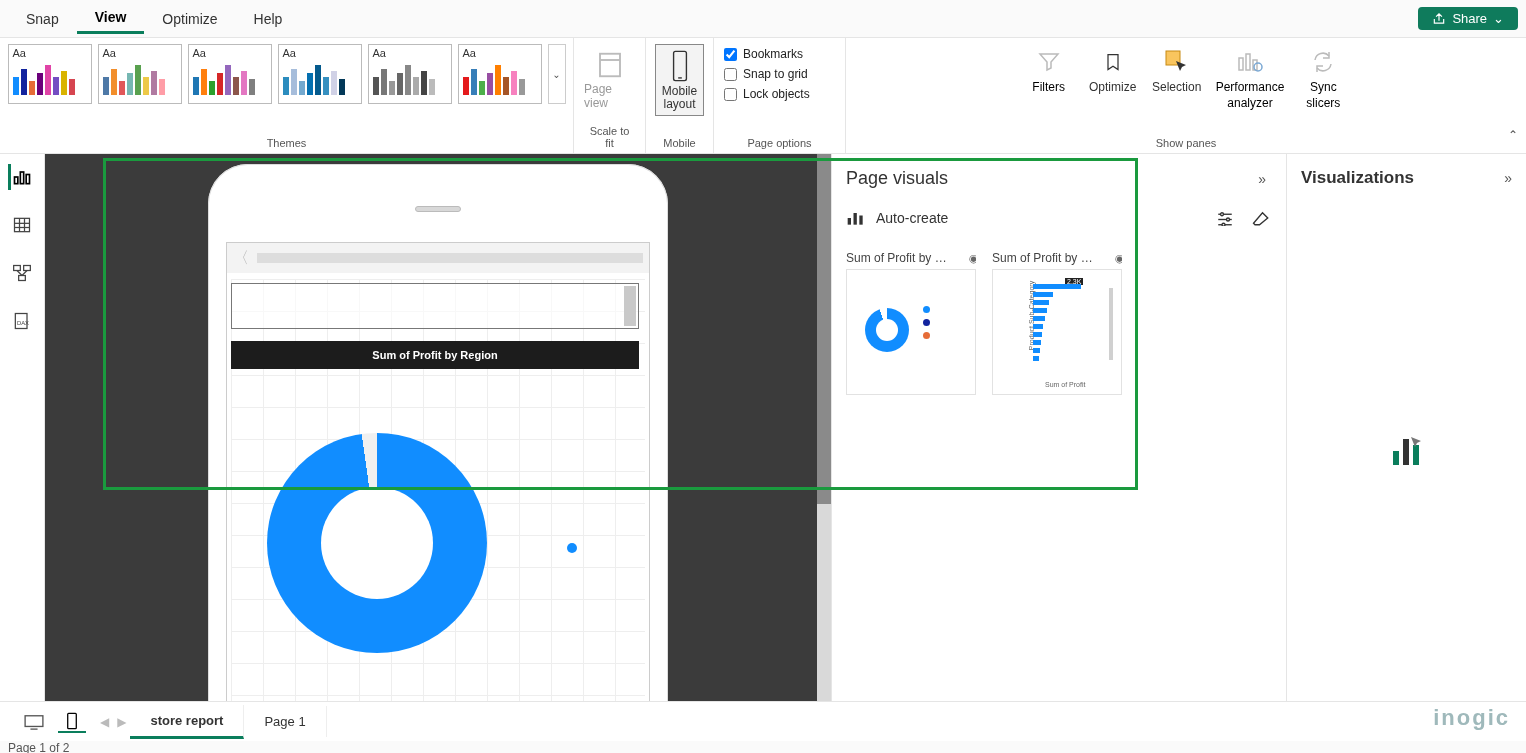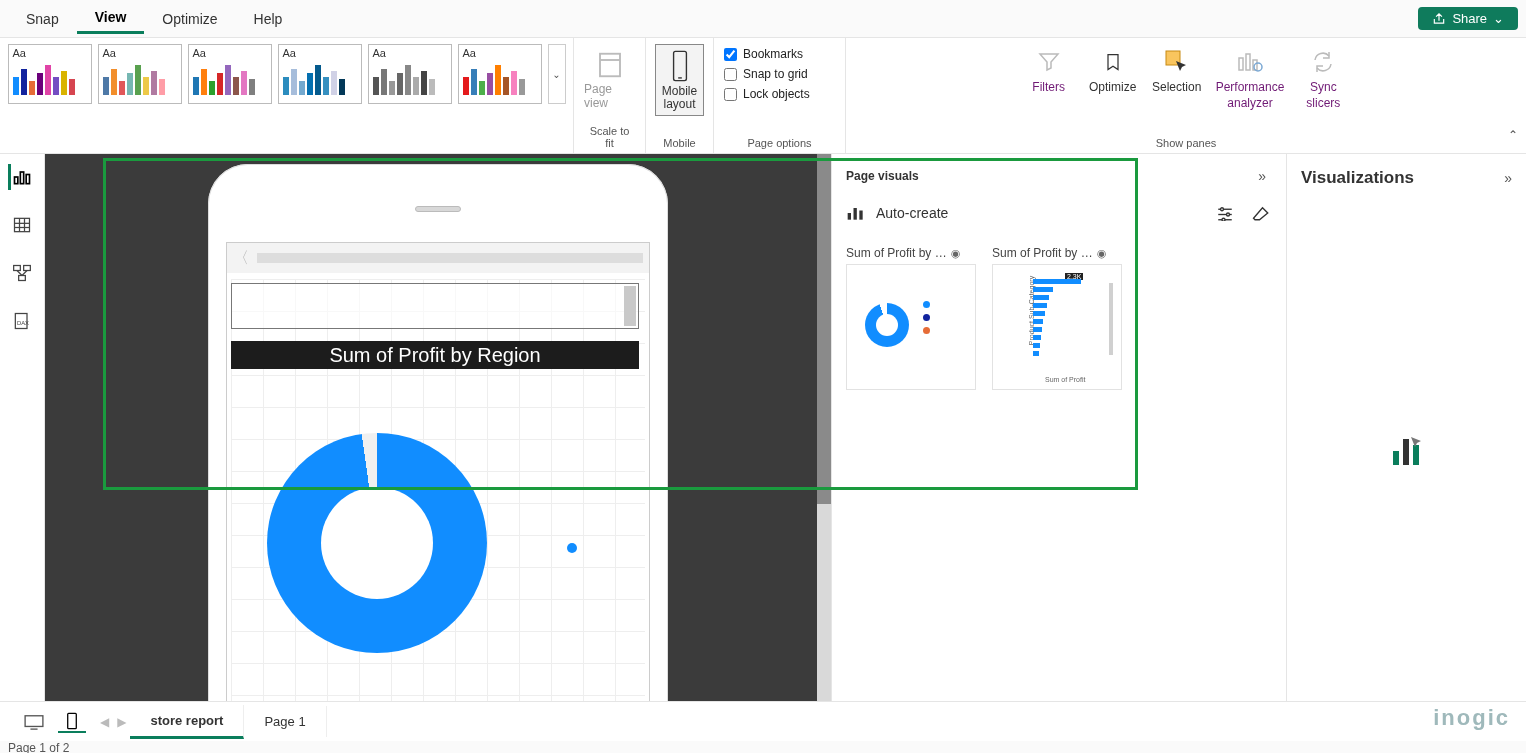--- a/index.html
+++ b/index.html
@@ -20,55 +20,55 @@
 .scale-group { width:72px;}
 .scale-btn { display:flex; flex-direction:column; align-items:center; gap:2px; padding:6px 0; color:#999; cursor:default; font-size:12px;}
 .mobile-group { width:68px;}
 .mobile-btn { display:flex; flex-direction:column; align-items:center; gap:2px; padding:4px 6px; border:1px solid #888; background:#f3f3f3; font-size:12px; cursor:pointer;}
 .pageopt-group { width:132px; }
 .checkrow { display:flex; align-items:center; gap:6px; font-size:12px; padding:3px 0; color:#222;}
 .checkrow input { width:13px; height:13px;}
 .panes-group { flex:0 0 auto; }
 .pane-btns { display:flex; gap:14px; align-items:flex-start; padding-top:4px;}
 .pane-btn { display:flex; flex-direction:column; align-items:center; font-size:12px; gap:4px; cursor:pointer; color:#333; min-width:50px;}
-.pane-btn.disabled { color:#701a75; cursor:default;}
+.pane-btn.disabled { color:#000000; cursor:default;}
 .pane-icon { width:28px; height:28px; display:flex; align-items:center; justify-content:center; }
 .collapse-chev { position:absolute; right:8px; top:90px; font-size:12px; color:#555; cursor:pointer;}
 .workspace { display:flex; height:547px; }
 .leftrail { width:45px; background:#fff; border-right:1px solid #e5e5e5; display:flex; flex-direction:column; align-items:center; padding-top:10px; gap:22px;}
 .leftrail .rail-btn { width:26px; height:26px; display:flex; align-items:center; justify-content:center; cursor:pointer; color:#444;}
 .leftrail .rail-btn.active { border-left:3px solid #0a7e5c; margin-left:-3px; color:#000;}
 .canvas-area { flex:1; background:#3b3b3b; position:relative; display:flex; justify-content:center; overflow:hidden;}
 .phone-shell { width:460px; height:720px; background:#fff; border-radius:40px; margin-top:10px; position:relative; box-shadow:0 0 0 1px #ddd inset;}
 .phone-speaker { width:46px; height:6px; background:#d8d8d8; border:1px solid #bbb; border-radius:3px; position:absolute; top:42px; left:50%; transform:translateX(-50%);}
 .phone-inner { position:absolute; top:78px; left:18px; right:18px; bottom:0; border:1px solid #ccc; background:#fff;}
 .phone-header { height:30px; background:#f3f3f3; display:flex; align-items:center; padding:0 6px; gap:8px;}
 .phone-header .back { color:#bbb; font-size:16px;}
 .phone-header .titlebar { flex:1; height:10px; background:#ddd;}
 .gridbg { position:absolute; top:36px; left:4px; right:4px; bottom:0; background-image:linear-gradient(#eee 1px, transparent 1px), linear-gradient(90deg, #eee 1px, transparent 1px); background-size:32px 32px; }
 .slot-empty { position:absolute; top:40px; left:4px; right:10px; height:46px; border:1px solid #777; background:rgba(255,255,255,.6);}
 .slot-empty .handle { position:absolute; right:2px; top:2px; bottom:2px; width:12px; background:#c9c9c9;}
-.chart-title { position:absolute; top:98px; left:4px; right:10px; height:28px; background:#1c1c1c; color:#fff; font-size:20px; display:flex; align-items:center; justify-content:center; font-weight:400;}
+.chart-title { position:absolute; top:98px; left:4px; right:10px; height:28px; background:#1c1c1c; color:#fff; font-size:11px; display:flex; align-items:center; justify-content:center; font-weight:700;}
 .donut-wrap { position:absolute; top:150px; left:40px; width:300px; height:300px;}
 .donut { width:220px; height:220px; border-radius:50%; background:conic-gradient(#118DFF 0deg 352deg, #f0f0f0 352deg 360deg); position:relative; margin-top:40px;}
 .donut::after { content:""; position:absolute; top:54px; left:54px; width:112px; height:112px; border-radius:50%; background:#fff;}
 .legend-dot { width:10px; height:10px; border-radius:50%; background:#118DFF; position:absolute; top:150px; left:300px;}
 .canvas-sb { position:absolute; right:0; top:0; width:14px; height:100%; background:#d9d9d9;}
 .canvas-sb .thumb { position:absolute; top:0; left:0; right:0; height:350px; background:#8a8a8a;}
 .green-rect { position:absolute; border:3px solid #1a9a3e; pointer-events:none; z-index:50;}
 .pv-panel { width:455px; background:#fff; border-left:1px solid #e5e5e5; display:flex; flex-direction:column;}
 .pv-header { display:flex; align-items:center; padding:14px 14px 8px 14px;}
-.pv-header .title { font-size:12px; font-weight:700; color:#333; flex:1;}
+.pv-header .title { font-size:18px; font-weight:400; color:#333; flex:1;}
 .pv-header .chev { font-size:14px; color:#555; cursor:pointer; padding-right:6px;}
 .pv-autorow { display:flex; align-items:center; padding:10px 14px; gap:10px; border-bottom:0;}
 .pv-autorow .auto-label { font-size:14px; color:#333; flex:1;}
 .pv-autorow .tool { width:22px; height:22px; display:flex; align-items:center; justify-content:center; color:#333; cursor:pointer; margin-left:4px;}
 .pv-thumbs { display:flex; gap:16px; padding:12px 14px;}
 .pv-thumb { width:130px; }
-.pv-thumb .cap { font-size:12px; color:#444; display:flex; align-items:center; gap:4px; padding-bottom:4px; white-space:nowrap; overflow:hidden;}
+.pv-thumb .cap { font-size:12px; color:#444; display:flex; align-items:center; gap:22px; padding-bottom:4px; white-space:nowrap; overflow:hidden;}
 .pv-thumb .cap .eye { font-size:11px; color:#666;}
 .pv-thumb .box { width:130px; height:126px; border:1px solid #e2e2e2; background:#fff; position:relative;}
 .mini-donut { width:44px; height:44px; border-radius:50%; background:conic-gradient(#118DFF 0 340deg, #fff 340deg 360deg); position:absolute; top:38px; left:18px;}
 .mini-donut::after { content:""; position:absolute; top:11px; left:11px; width:22px; height:22px; background:#fff; border-radius:50%;}
 .mini-leg { position:absolute; top:36px; left:76px; display:flex; flex-direction:column; gap:6px;}
 .mini-leg span { width:7px; height:7px; border-radius:50%; display:block;}
 .mini-bars { position:absolute; top:12px; left:22px; right:6px; bottom:18px;}
 .mini-bars .ylab { position:absolute; left:-18px; top:30px; font-size:7px; color:#666; transform:rotate(-90deg); white-space:nowrap;}
 .mini-bars .xlab { position:absolute; bottom:-12px; left:30px; font-size:7px; color:#666;}
 .mini-bars .bar { position:absolute; height:5px; background:#118DFF; left:18px;}
@@ -185,20 +185,21 @@
             <span style="height:14px;background:#4daf4a"></span>
             <span style="height:22px;background:#984ea3"></span>
             <span style="height:30px;background:#ff7f00"></span>
             <span style="height:18px;background:#a65628"></span>
             <span style="height:24px;background:#f781bf"></span>
             <span style="height:16px;background:#999999"></span>
           </div>
         </div>
       <div class="dropdown-chev">⌄</div>
     </div>
+    <div class="ribbon-group-label">Themes</div>
   </div>
 
   <div class="ribbon-group scale-group">
     <div class="scale-btn">
       <svg width="30" height="30" viewBox="0 0 24 24" fill="none" stroke="#bbb" stroke-width="1.5">
           <rect x="4" y="3" width="16" height="18"></rect>
           <line x1="4" y1="8" x2="20" y2="8"></line>
         </svg>
       <span>Page view</span>
     </div>

